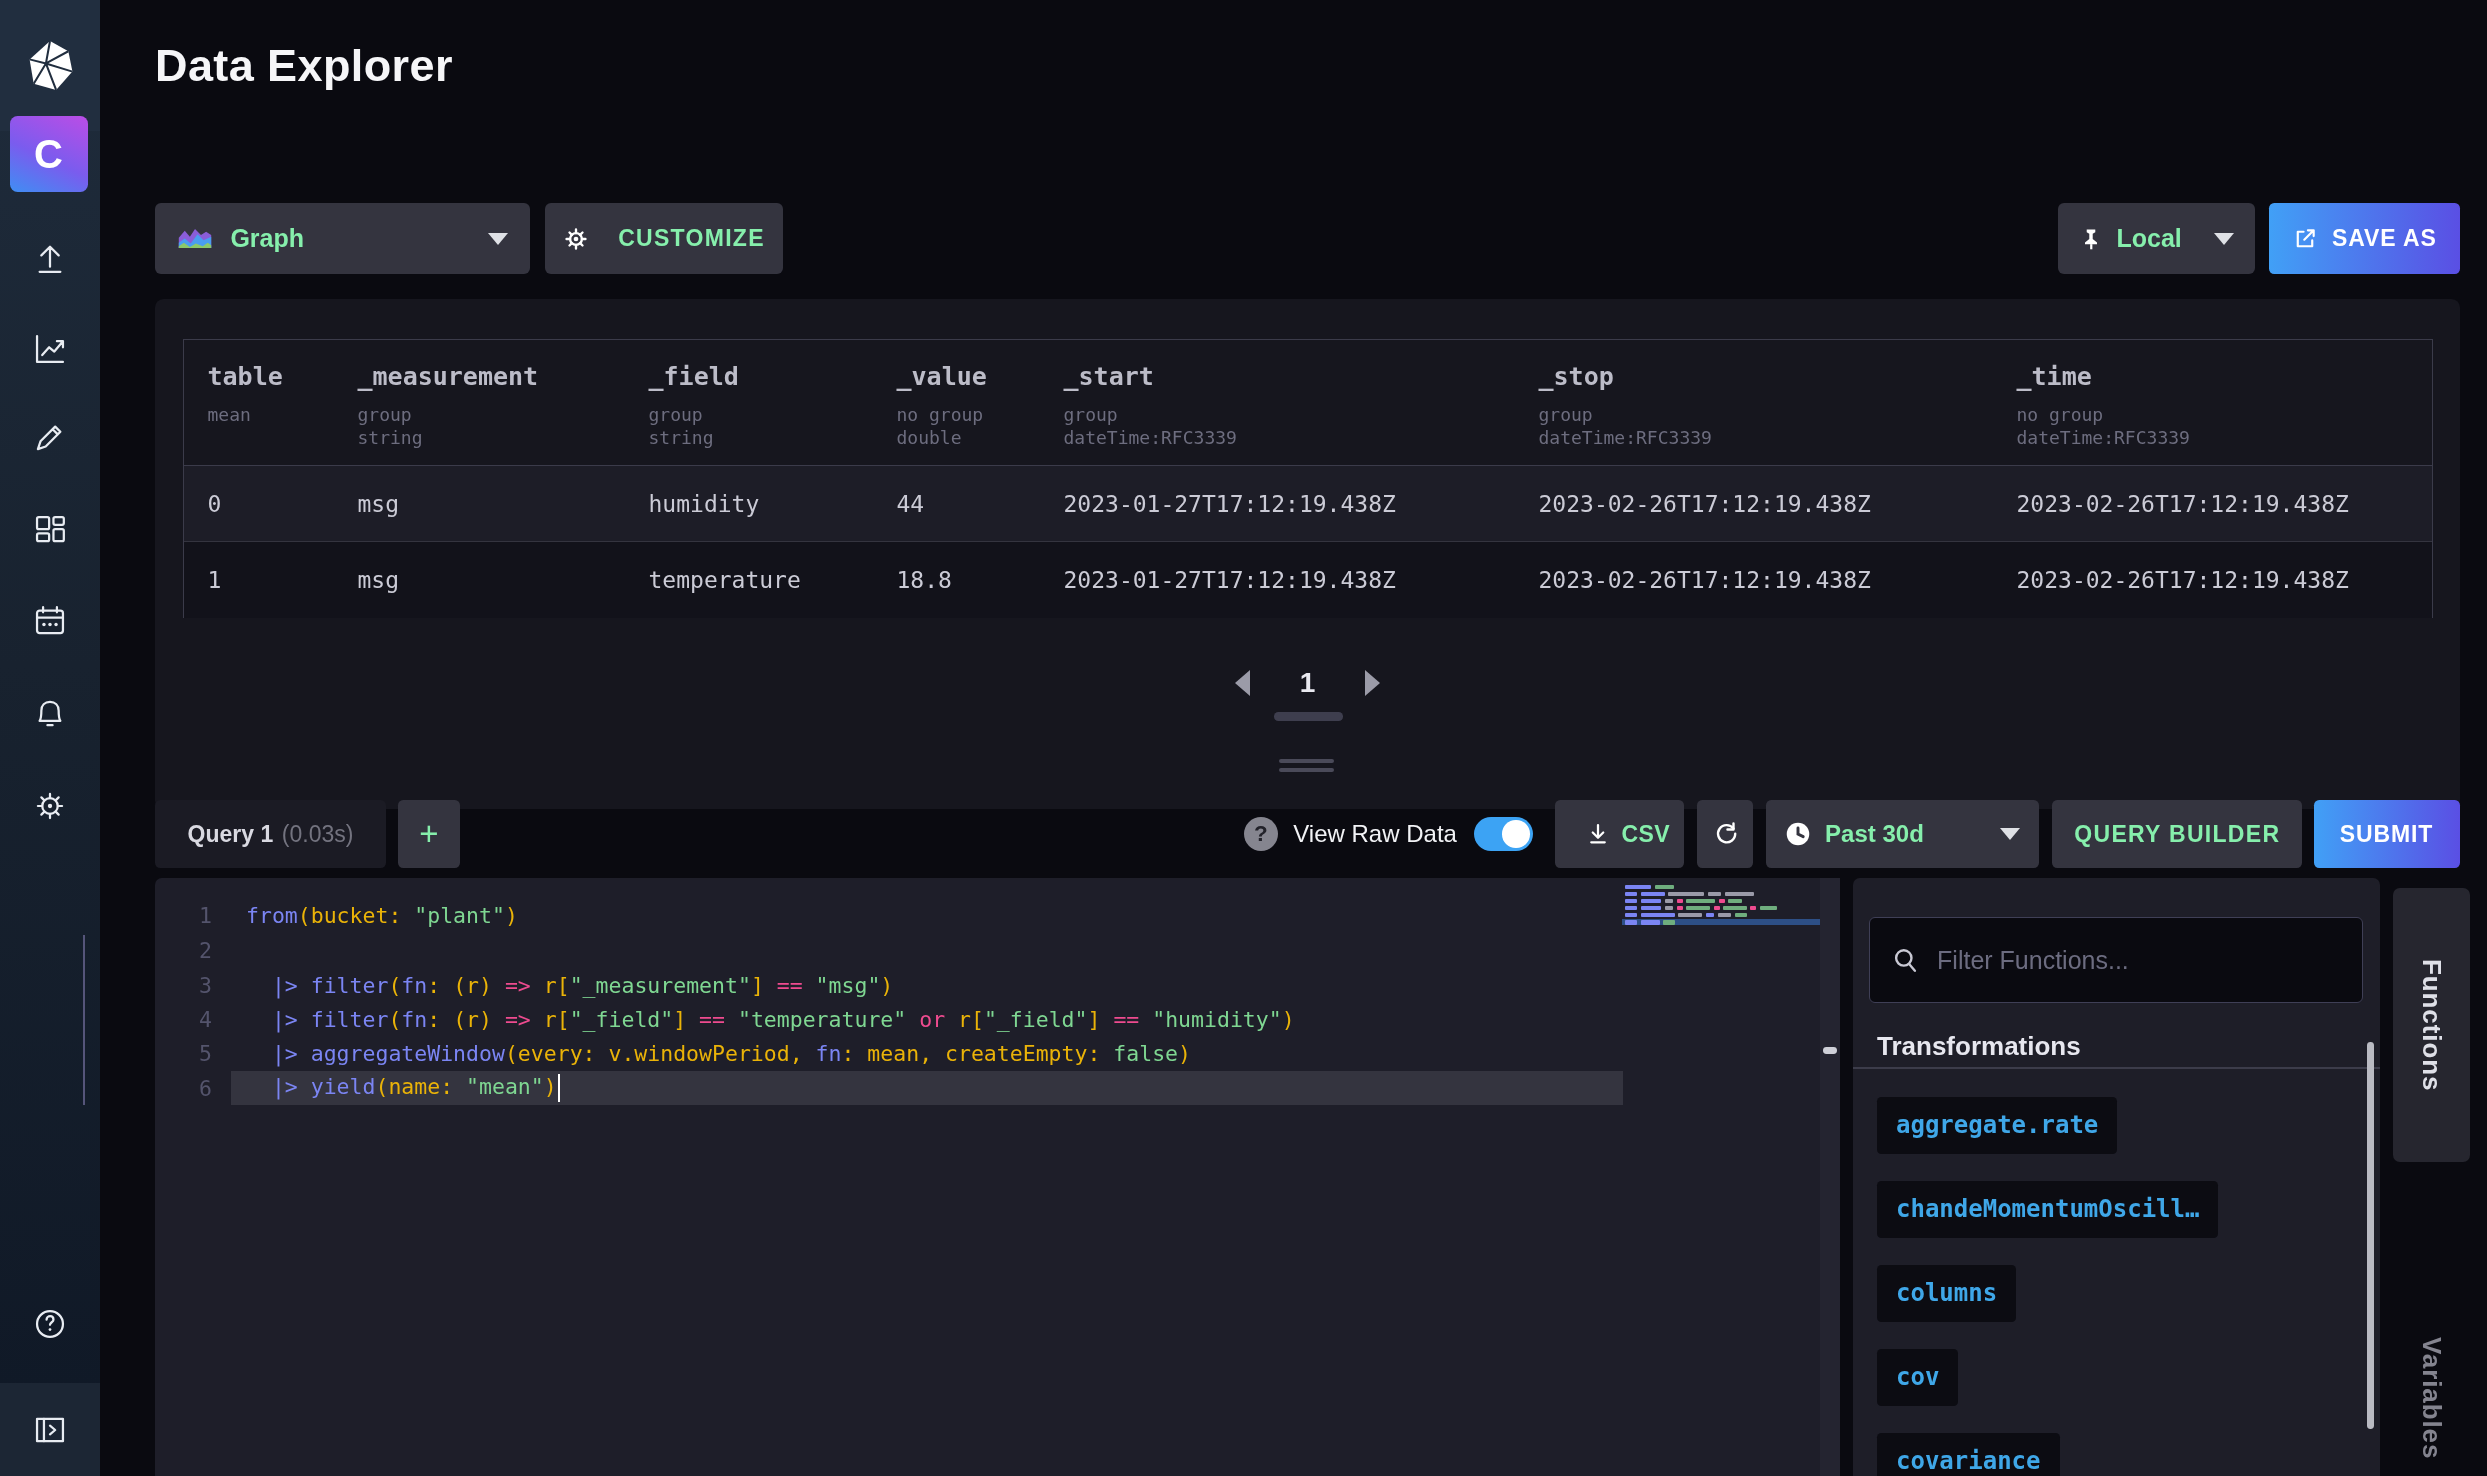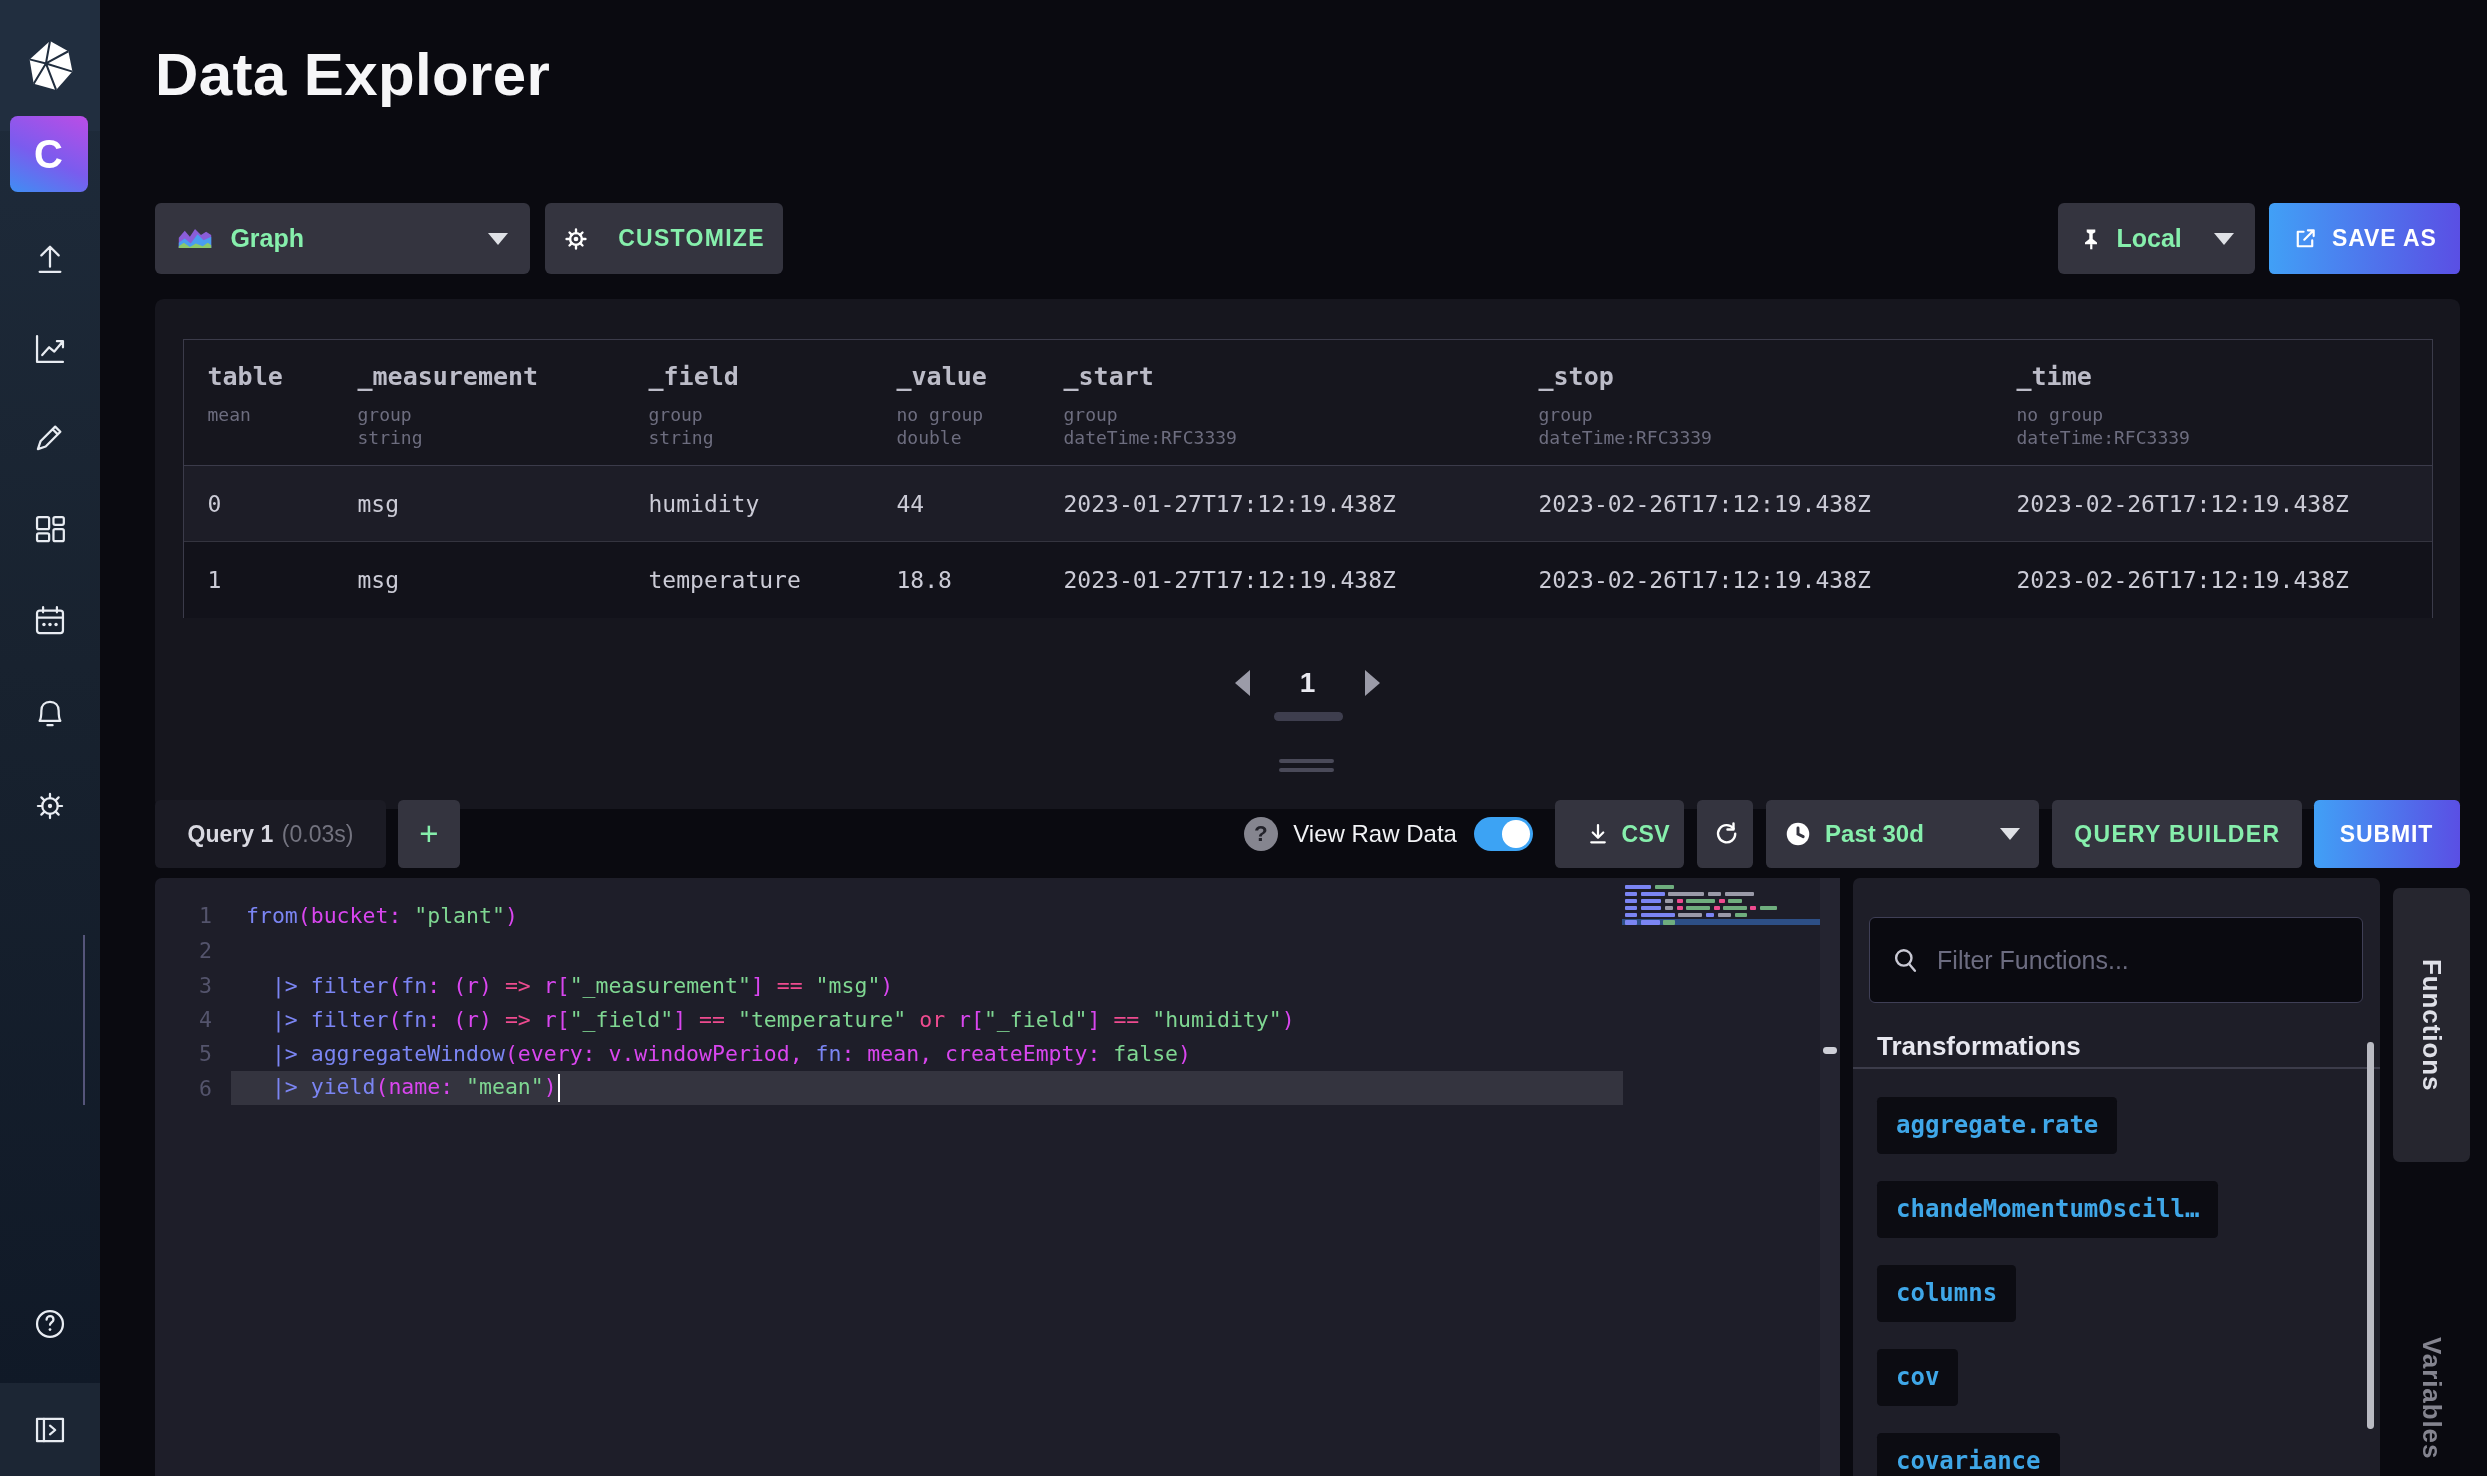--- a/index.html
+++ b/index.html
@@ -20,21 +20,21 @@
     background:linear-gradient(205deg,#bb4de6 0%, #7a5cee 55%, #3f8ef3 100%);
     display:flex; align-items:center; justify-content:center;
     font-size:40px; font-weight:bold; color:#fff; cursor:pointer; }
   .sb-icon { position:absolute; left:31px; width:38px; height:38px; cursor:pointer;
     display:flex; align-items:center; justify-content:center; }
   .sb-icon svg { stroke:#e8ecf2; fill:none; stroke-width:2.6; stroke-linecap:round; stroke-linejoin:round; }
   .sb-bottom { position:absolute; left:0; top:1383px; width:100px; height:94px;
     background:#1c2634; display:flex; align-items:center; justify-content:center; }
 
   
-  #page-title { position:absolute; left:155px; top:40px; font-size:60px; font-weight:bold;
+  #page-title { position:absolute; left:155px; top:40px; font-size:45px; font-weight:bold;
     letter-spacing:0.4px; color:#f6f6f8; }
 
   
   .btn { display:flex; align-items:center; background:#34343f; border-radius:6px;
     color:#86efac; font-weight:600; cursor:pointer; }
   #graph-dd { position:absolute; left:155px; top:203px; width:375px; height:71px; padding:0 22.4px; font-size:25px; }
   #graph-dd .caret { margin-left:auto; }
   .caret { width:0; height:0; border-left:10.3px solid transparent; border-right:10.3px solid transparent;
     border-top:12px solid #dfe1e6; }
   #customize-btn { position:absolute; left:545px; top:203px; width:238px; height:71px;
@@ -96,21 +96,21 @@
 
   
   #editor { position:absolute; left:155px; top:878px; width:1685px; height:599px;
     background:#1e1e29; border-radius:6.9px 6.9px 0 0; overflow:hidden; cursor:text; }
   .code-line { position:absolute; left:0; height:34px; width:100%; display:flex; align-items:center;
     font-family:"DejaVu Sans Mono", monospace; font-size:21.5px; white-space:pre; }
   .code-line .ln { width:57px; text-align:right; color:#54546c; flex:0 0 57px; }
   .code-line .lc { padding-left:34px; }
   .line-hl { position:absolute; left:76px; width:1392px; height:34px; background:#34343f; }
   .tk-k { color:#7b85f3; } .tk-s { color:#7fd792; } .tk-p { color:#ee4b8f; }
-  .tk-d { color:#d946ef; } .tk-g { color:#7fd792; }
+  .tk-d { color:#eab308; } .tk-g { color:#7fd792; }
   #indent-guide { position:absolute; left:83px; top:935px; width:1.7px; height:170px; background:#55557a; }
   .cursor { display:inline-block; width:2.6px; height:27.5px; background:#fff; vertical-align:middle; margin-left:0.9px; }
   #minimap { position:absolute; left:1622px; top:885px; width:198px; }
   .mm-row { height:4.3px; margin-bottom:2.6px; display:flex; gap:3.4px; padding-left:3.4px; align-items:center; }
   .mm-row.active { background:#2d4f86; height:6px; }
   .mm-seg { height:4.3px; border-radius:0.9px; }
   #ed-scrollstrip { position:absolute; left:1820px; top:878px; width:20px; height:599px; background:#242430; cursor:pointer; }
   #ed-scrollthumb { position:absolute; left:2.6px; top:169px; width:14.6px; height:6.9px; border-radius:3.4px; background:#cfd0d8; }
 
   

